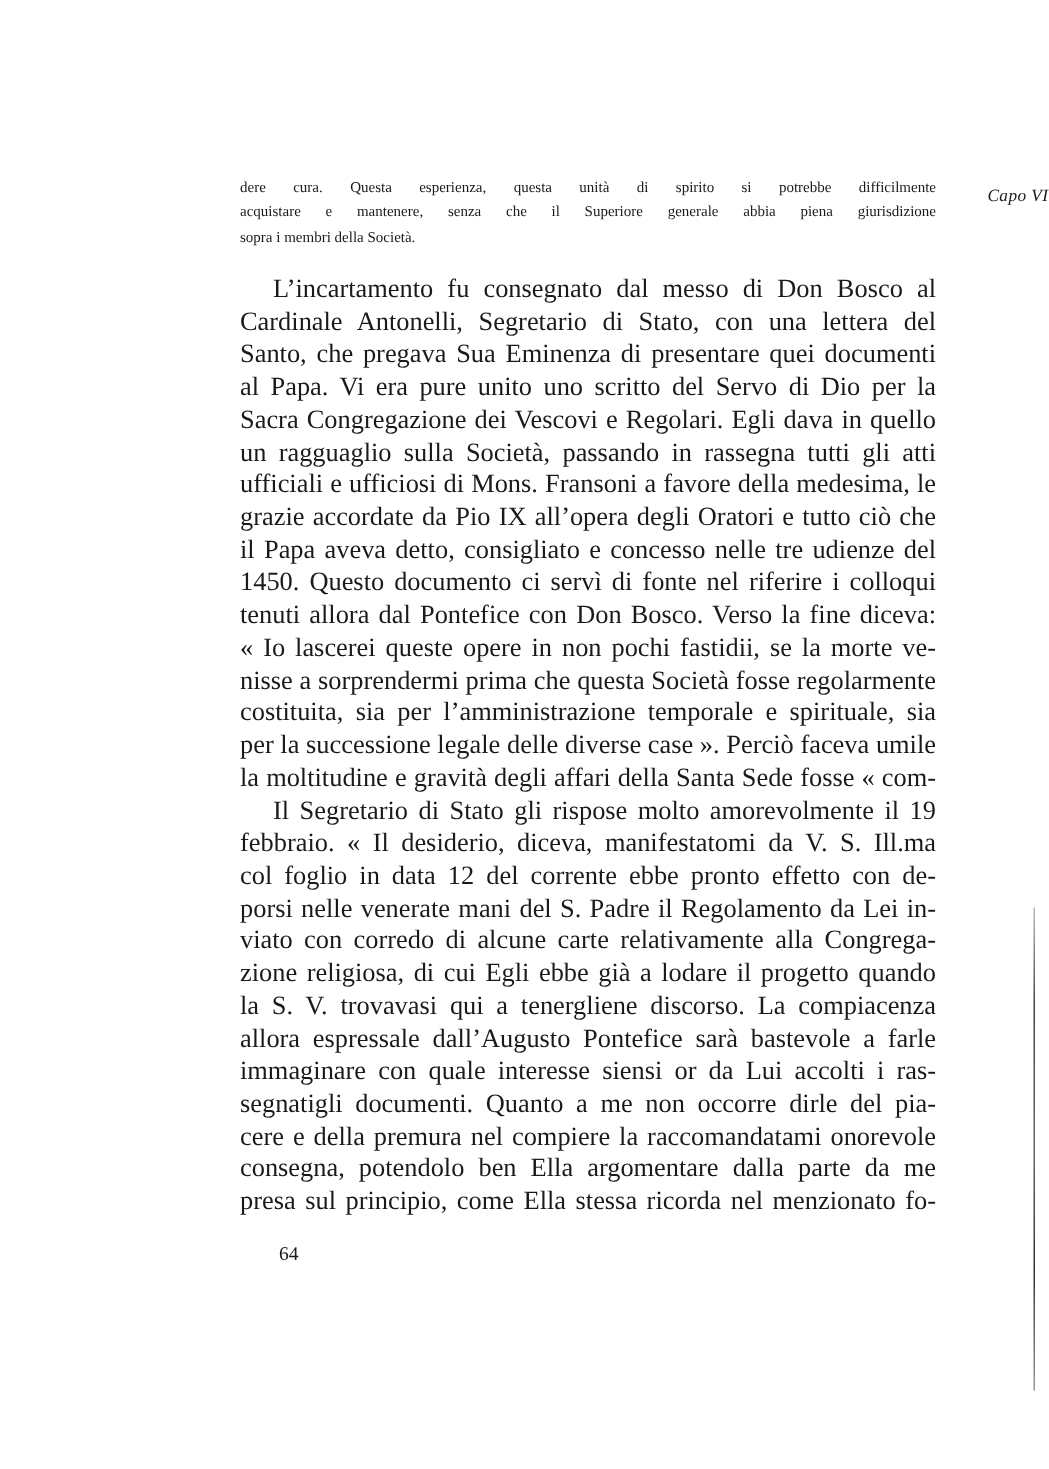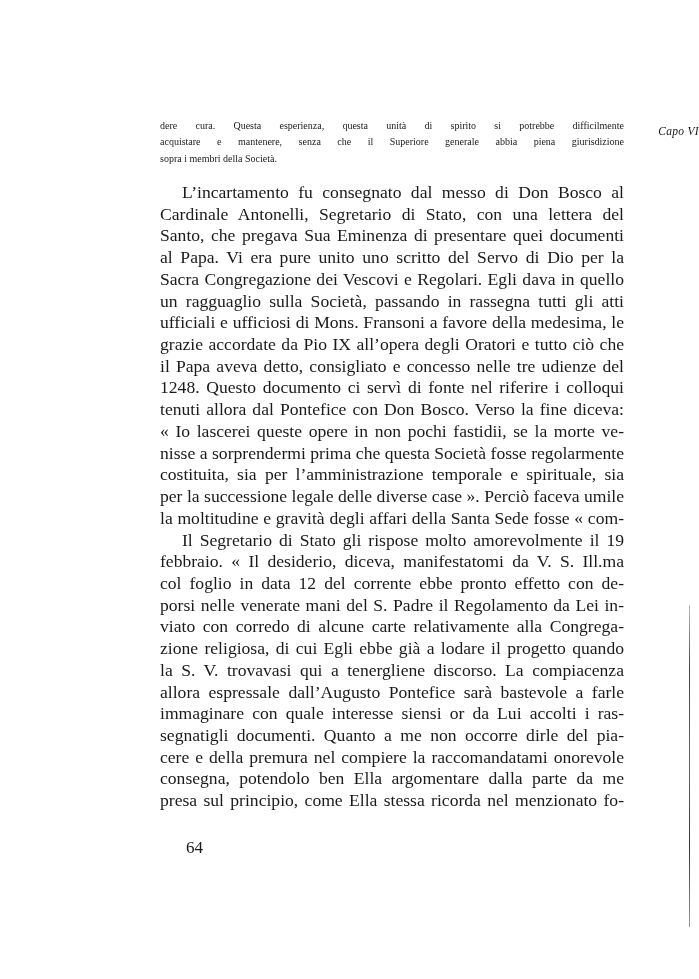--- a/index.html
+++ b/index.html
@@ -17,21 +17,21 @@
     font-size: 10px; line-height: 16.3px;
   }
   .body-text {
     position: absolute; left: 160px; top: 182px; width: 464px;
     font-size: 17.6px; line-height: 21.72px;
   }
   .line { display: block; white-space: nowrap; text-align: justify; text-align-last: justify; }
   .line.last { text-align-last: left; }
   .line.indent { padding-left: 22px; }
   .page-number {
-    position: absolute; left: 186px; top: 828px; font-size: 17px; margin-top: 10px;
+    position: absolute; left: 186px; top: 828px; font-size: 13px;
   }
   .scan-edge {
     position: absolute; left: 689px; top: 605px; width: 1.2px; height: 322px;
     background: linear-gradient(#bdbdbd, #444 20%, #666 50%, #333 75%, #999);
   }
 </style>
 </head>
 <body>
 
 <div class="page">
@@ -47,21 +47,21 @@
     <div>
       <span class="line indent" style="white-space: normal; text-align-last: justify; height: 21.72px; overflow: hidden;">L’incartamento fu consegnato dal messo di Don Bosco al</span>
       <span class="line" style="white-space: normal; text-align-last: justify; height: 21.72px; overflow: hidden;">Cardinale Antonelli, Segretario di Stato, con una lettera del</span>
       <span class="line" style="white-space: normal; text-align-last: justify; height: 21.72px; overflow: hidden;">Santo, che pregava Sua Eminenza di presentare quei documenti</span>
       <span class="line" style="white-space: normal; text-align-last: justify; height: 21.72px; overflow: hidden;">al Papa. Vi era pure unito uno scritto del Servo di Dio per la</span>
       <span class="line" style="white-space: normal; text-align-last: justify; height: 21.72px; overflow: hidden;">Sacra Congregazione dei Vescovi e Regolari. Egli dava in quello</span>
       <span class="line" style="white-space: normal; text-align-last: justify; height: 21.72px; overflow: hidden;">un ragguaglio sulla Società, passando in rassegna tutti gli atti</span>
       <span class="line" style="white-space: normal; text-align-last: justify; height: 21.72px; overflow: hidden;">ufficiali e ufficiosi di Mons. Fransoni a favore della medesima, le</span>
       <span class="line" style="white-space: normal; text-align-last: justify; height: 21.72px; overflow: hidden;">grazie accordate da Pio IX all’opera degli Oratori e tutto ciò che</span>
       <span class="line" style="white-space: normal; text-align-last: justify; height: 21.72px; overflow: hidden;">il Papa aveva detto, consigliato e concesso nelle tre udienze del</span>
-      <span class="line" style="white-space: normal; text-align-last: justify; height: 21.72px; overflow: hidden;">1248. Questo documento ci servì di fonte nel riferire i colloqui</span>
+      <span class="line" style="white-space: normal; text-align-last: justify; height: 21.72px; overflow: hidden;">1450. Questo documento ci servì di fonte nel riferire i colloqui</span>
       <span class="line" style="white-space: normal; text-align-last: justify; height: 21.72px; overflow: hidden;">tenuti allora dal Pontefice con Don Bosco. Verso la fine diceva:</span>
       <span class="line" style="white-space: normal; text-align-last: justify; height: 21.72px; overflow: hidden;">« Io lascerei queste opere in non pochi fastidii, se la morte ve-</span>
       <span class="line" style="white-space: normal; text-align-last: justify; height: 21.72px; overflow: hidden;">nisse a sorprendermi prima che questa Società fosse regolarmente</span>
       <span class="line" style="white-space: normal; text-align-last: justify; height: 21.72px; overflow: hidden;">costituita, sia per l’amministrazione temporale e spirituale, sia</span>
       <span class="line" style="white-space: normal; text-align-last: justify; height: 21.72px; overflow: hidden;">per la successione legale delle diverse case ». Perciò faceva umile</span>
       <span class="line" style="white-space: normal; text-align-last: justify; height: 21.72px; overflow: hidden;">la moltitudine e gravità degli affari della Santa Sede fosse « com-</span>
     </div>
     <div>
       <span class="line indent" style="white-space: normal; text-align-last: justify; height: 21.72px; overflow: hidden;">Il Segretario di Stato gli rispose molto amorevolmente il 19</span>
       <span class="line" style="white-space: normal; text-align-last: justify; height: 21.72px; overflow: hidden;">febbraio. « Il desiderio, diceva, manifestatomi da V. S. Ill.ma</span>

